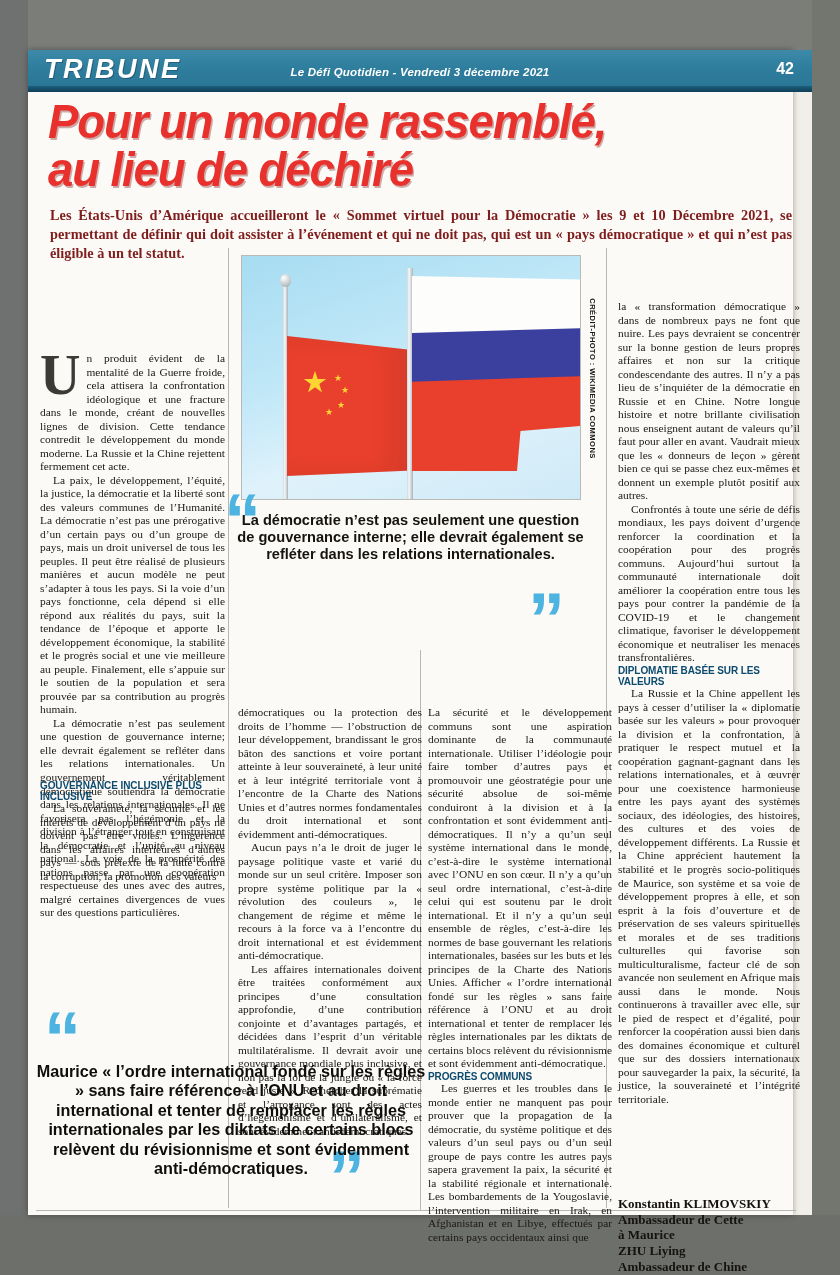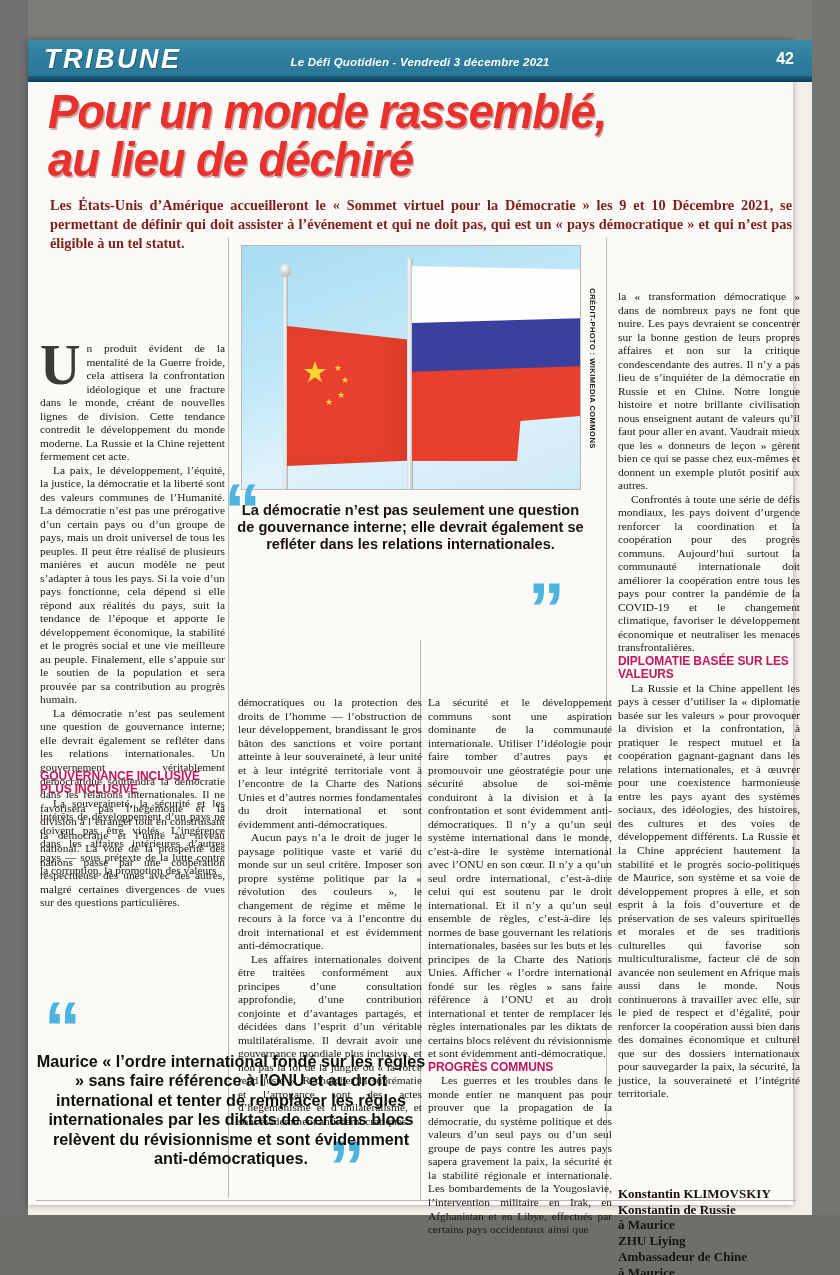--- a/index.html
+++ b/index.html
@@ -2,21 +2,21 @@
 <html><head>
 <meta charset="utf-8">
 <style>
   html,body{margin:0;padding:0;background:#8e8f8b;}
   body{font-family:"Liberation Serif",serif;}
   .page{
     position:relative;width:840px;height:1275px;overflow:hidden;
     background:#f2efe9;
   }
   .paper{
-    position:absolute;left:28px;top:40px;width:765px;height:1165px;
+    position:absolute;left:28px;top:50px;width:765px;height:1165px;
     background:#fbfaf6;
     box-shadow:0 0 6px rgba(0,0,0,.35);
   }
   .page-edge-l{position:absolute;left:0;top:0;width:28px;height:1275px;background:#6f7170;}
   .page-edge-r{position:absolute;right:0;top:0;width:28px;height:1275px;background:#73756f;}
   .page-edge-t{position:absolute;left:0;top:0;width:840px;height:50px;background:#7b7d79;}
   .page-edge-b{position:absolute;left:0;bottom:0;width:840px;height:60px;background:#6d6f6b;}
 
   
   .masthead{
@@ -68,21 +68,21 @@
   }
 
   
   .col{position:absolute;font-family:"Liberation Serif",serif;color:#1a1714;
        font-size:11.4px;line-height:1.185;text-align:justify;
        -webkit-hyphens:auto;hyphens:auto;}
   .col p{margin:0 0 0 0;text-indent:13px;}
   .col p.first{text-indent:0;margin-top:44px;}
   .subhead{
     font-family:"Liberation Sans",sans-serif;font-weight:bold;
-    font-size:12px;line-height:1.12;letter-spacing:-.1px;color:#be185d;
+    font-size:10px;line-height:1.12;letter-spacing:-.1px;color:#0c4a6e;
     text-indent:0 !important;margin:9px 0 7px 0;text-align:left;
   }
 
   .c1{left:12px;  top:258px; width:185px;}
   .c1b{left:12px; top:730px; width:185px;}
   .c2{left:210px; top:612px; width:184px;}
   .c3{left:400px; top:612px; width:184px;}
   .c4{left:590px; top:206px; width:182px;}
 
   .dropcap{
@@ -252,21 +252,21 @@
       <p class="subhead">DIPLOMATIE BASÉE SUR LES VALEURS</p>
       <p>La Russie et la Chine appellent les pays à cesser d’utiliser la « diplomatie basée sur les valeurs » pour provoquer la division et la confrontation, à pratiquer le respect mutuel et la coopération gagnant-gagnant dans les relations internationales, et à œuvrer pour une coexistence harmonieuse entre les pays ayant des systèmes sociaux, des idéologies, des histoires, des cultures et des voies de développement différents. La Russie et la Chine apprécient hautement la stabilité et le progrès socio-politiques de Maurice, son système et sa voie de développement propres à elle, et son esprit à la fois d’ouverture et de préservation de ses valeurs spirituelles et morales et de ses traditions culturelles qui favorise son multiculturalisme, facteur clé de son avancée non seulement en Afrique mais aussi dans le monde. Nous continuerons à travailler avec elle, sur le pied de respect et d’égalité, pour renforcer la coopération aussi bien dans des domaines économique et culturel que sur des dossiers internationaux pour sauvegarder la paix, la sécurité, la justice, la souveraineté et l’intégrité territoriale.</p>
     </div>
 
     <div class="qmark q-pq-open">“</div>
     <div class="qmark q-pq-close">”</div>
     <div class="pullquote">Maurice « l’ordre international fondé sur les règles » sans faire référence à l’ONU et au droit international et tenter de remplacer les règles internationales par les diktats de certains blocs relèvent du révisionnisme et sont évidemment anti-démocratiques.</div>
 
     <div class="signature">
       <div>Konstantin KLIMOVSKIY</div>
-      <div>Konstantin de Russie</div>
+      <div>Ambassadeur de Cette</div>
       <div>à Maurice</div>
       <div>ZHU Liying</div>
       <div>Ambassadeur de Chine</div>
       <div>à Maurice</div>
     </div>
 
   </div>
 </div>
 
 </body></html>

